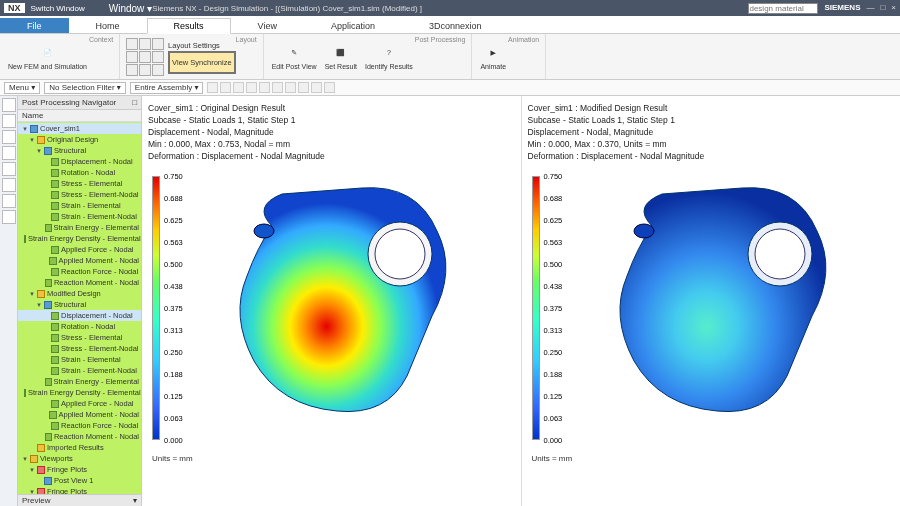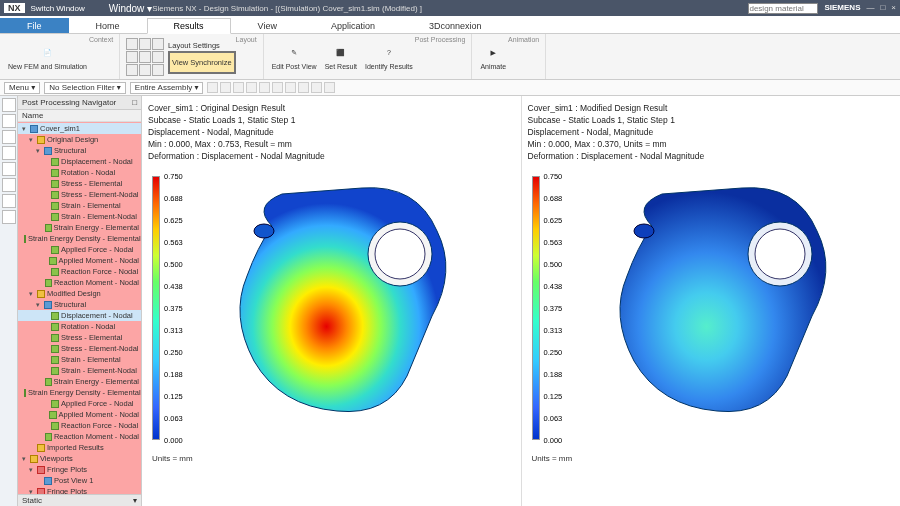--- a/index.html
+++ b/index.html
@@ -22,25 +22,25 @@
 .small-icons { display: flex; flex-direction: column; gap: 1px; }
 .small-icons .row { display: flex; gap: 1px; }
 .small-ico { width: 12px; height: 12px; border: 1px solid #aaa; background: #eee; cursor: pointer; }
 .filterbar { background: #fafafa; border-bottom: 1px solid #ccc; height: 16px; display: flex; align-items: center; padding: 0 4px; gap: 4px; font-size: 8px; }
 .filterbar .dd { border: 1px solid #bbb; background: #fff; padding: 0 4px; font-size: 8px; height: 12px; display: flex; align-items: center; }
 .filterbar .iconstrip { display: flex; gap: 2px; }
 .filterbar .mini { width: 11px; height: 11px; border: 1px solid #ccc; background: #f0f0f0; cursor: pointer; }
 .main { display: flex; height: calc(506px - 16px - 18px - 46px - 16px); }
 .leftstrip { width: 18px; background: #eef2f6; border-right: 1px solid #ccc; display: flex; flex-direction: column; gap: 2px; padding: 2px; }
 .leftstrip .sbtn { width: 14px; height: 14px; border: 1px solid #bbb; background: #fff; cursor: pointer; }
-.navpanel { width: 124px; background: #fca5a5; border-right: 1px solid #ccc; display: flex; flex-direction: column; }
+.navpanel { width: 124px; background: #bef264; border-right: 1px solid #ccc; display: flex; flex-direction: column; }
 .navhead { background: #e8e8e8; font-size: 8px; padding: 2px 4px; border-bottom: 1px solid #ccc; display: flex; justify-content: space-between; }
 .navcol { background: #f0f0f0; font-size: 8px; padding: 1px 4px; border-bottom: 1px solid #ddd; }
 .tree { flex: 1; overflow: auto; font-size: 7.5px; line-height: 11px; padding: 1px 0; }
-.tree .node { display: flex; align-items: center; gap: 2px; padding: 0 2px; white-space: nowrap; cursor: pointer; }
+.tree .node { display: flex; align-items: center; gap: 2px; padding: 0 2px; white-space: nowrap; cursor: pointer; text-align: center; }
 .tree .node.sel { background: #cde5f7; }
 .tree .ind { display: inline-block; }
 .tree .tw { width: 6px; color: #555; font-size: 7px; }
 .tree .ic { width: 8px; height: 8px; background: #f0c040; border: 1px solid #b08000; }
 .tree .ic.g { background: #8bc34a; border-color: #558b2f; }
 .tree .ic.b { background: #5b9bd5; border-color: #2e6da4; }
 .tree .ic.r { background: #e57373; border-color: #c62828; }
 .navfoot { background: #e8e8e8; font-size: 8px; padding: 1px 4px; border-top: 1px solid #ccc; display: flex; justify-content: space-between; }
 .viewport { flex: 1; background: #fff; position: relative; display: flex; }
 .panel { flex: 1; position: relative; padding: 6px; }
@@ -380,33 +380,33 @@
           <span>Post View 1</span>
         </div>
         <div class="node">
           <span class="ind" style="width:7px"></span>
           <span class="tw">▾</span>
           <span class="ic r"></span>
           <span>Fringe Plots</span>
         </div>
       </div>
     <div class="navfoot">
-        <span>Static</span>
+        <span>Preview</span>
         <span>▾</span>
       </div>
   </div>
 
   <div class="viewport">
 
     <div class="panel">
       <div class="resulthead">
         <div>Cover_sim1 : Original Design Result</div>
         <div>Subcase - Static Loads 1, Static Step 1</div>
         <div>Displacement - Nodal, Magnitude</div>
-        <div>Min : 0.000, Max : 0.753, Result = mm</div>
+        <div>Min : 0.000, Max : 0.753, Nodal = mm</div>
         <div>Deformation : Displacement - Nodal Magnitude</div>
       </div>
       <div class="legend">
         <div class="legend-bar"></div>
         <div class="legend-labels" id="leglab-l">
             <div>0.750</div>
             <div>0.688</div>
             <div>0.625</div>
             <div>0.563</div>
             <div>0.500</div>

